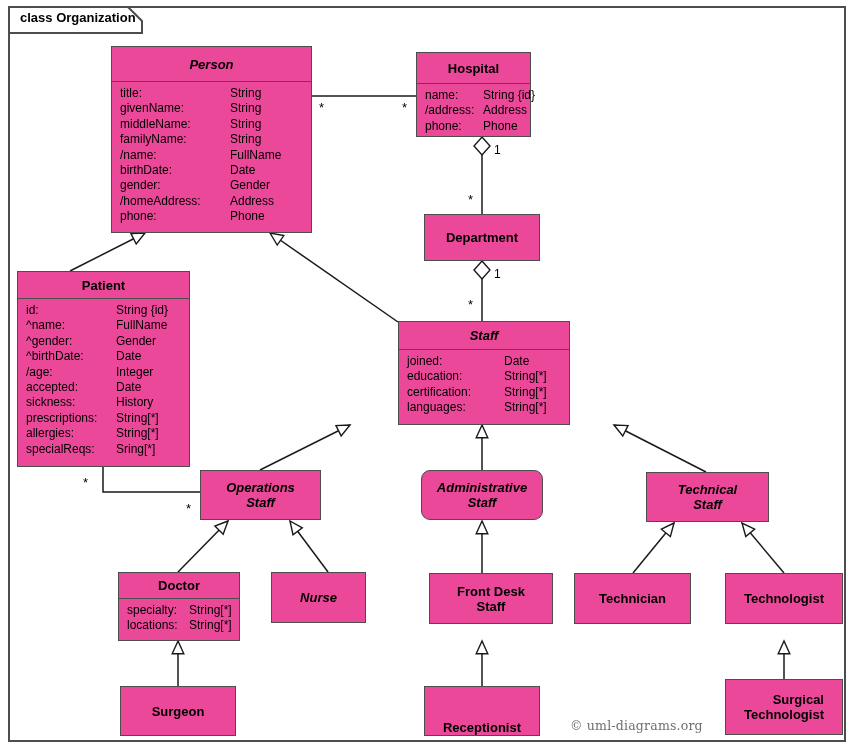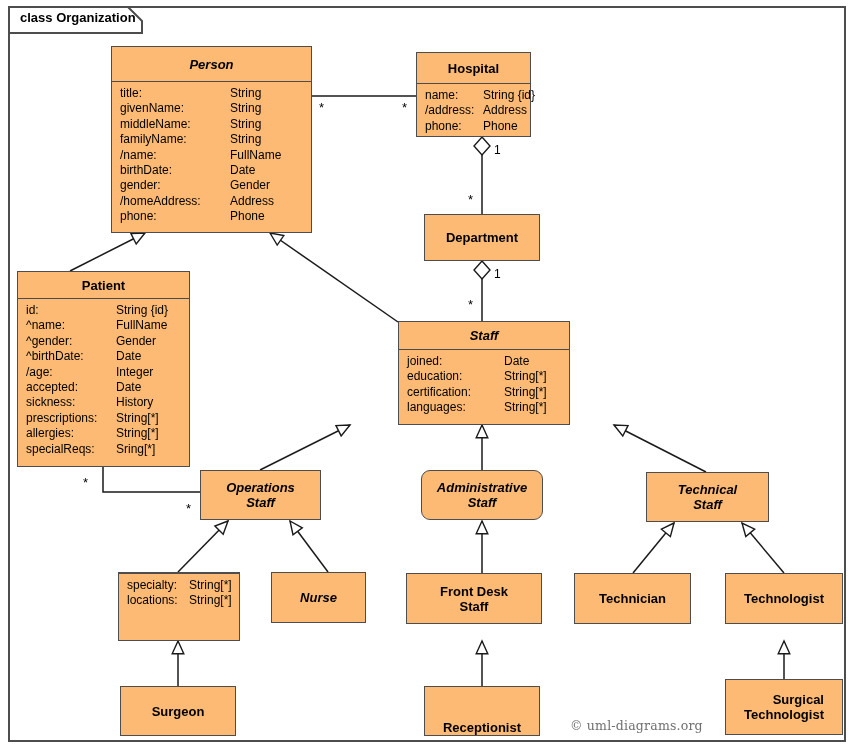--- a/index.html
+++ b/index.html
@@ -18,21 +18,21 @@
     border:2px solid #4d4d4d;box-sizing:border-box;background:transparent;
   }
   .frame-tab-label{
     position:absolute;left:20px;top:10px;
     font-size:13px;font-weight:bold;color:#000;white-space:nowrap;
   }
 
   
   .cls{
     position:absolute;box-sizing:border-box;
-    border:1.6px solid #4d4d4d;background:#fdba74;
+    border:1.6px solid #4d4d4d;background:#ec4899;
   }
   .cls .name{
     text-align:center;font-weight:bold;font-size:13px;color:#000;
     line-height:15px;
     display:flex;align-items:center;justify-content:center;
     box-sizing:border-box;width:100%;
   }
   .cls.abstract .name{font-style:italic;}
   .cls .divider{border-top:1.4px solid #4d4d4d;width:100%;height:0;}
   .cls .attrs{
@@ -192,32 +192,33 @@
   <div class="cls abstract simple" style="left:646px;top:472px;width:123px;height:50px;">
     <div class="name">
       <span style="display:block;text-align:center;">
         <span style="display:block;">Technical</span>
         <span style="display:block;">Staff</span>
       </span>
     </div>
   </div>
 
   <div class="cls" style="left:118px;top:572px;width:122px;height:69px;">
+    <div class="name" style="height:25px;">Doctor</div>
     <div class="divider"></div>
     <div class="attrs">
       <span class="attr"><span class="a-name" style="width:62px">specialty:</span><span class="a-type">String[*]</span></span>
       <span class="attr"><span class="a-name" style="width:62px">locations:</span><span class="a-type">String[*]</span></span>
     </div>
   </div>
 
   <div class="cls simple" style="left:271px;top:572px;width:95px;height:51px;font-style:italic;">
     <div class="name">Nurse</div>
   </div>
 
-  <div class="cls simple" style="left:406px;top:573px;width:136px;height:51px;">
+  <div class="cls simple" style="left:429px;top:573px;width:124px;height:51px;">
     <div class="name">
       <span style="display:block;text-align:center;">
         <span style="display:block;">Front Desk</span>
         <span style="display:block;">Staff</span>
       </span>
     </div>
   </div>
 
   <div class="cls simple" style="left:574px;top:573px;width:117px;height:51px;">
     <div class="name">Technician</div>

